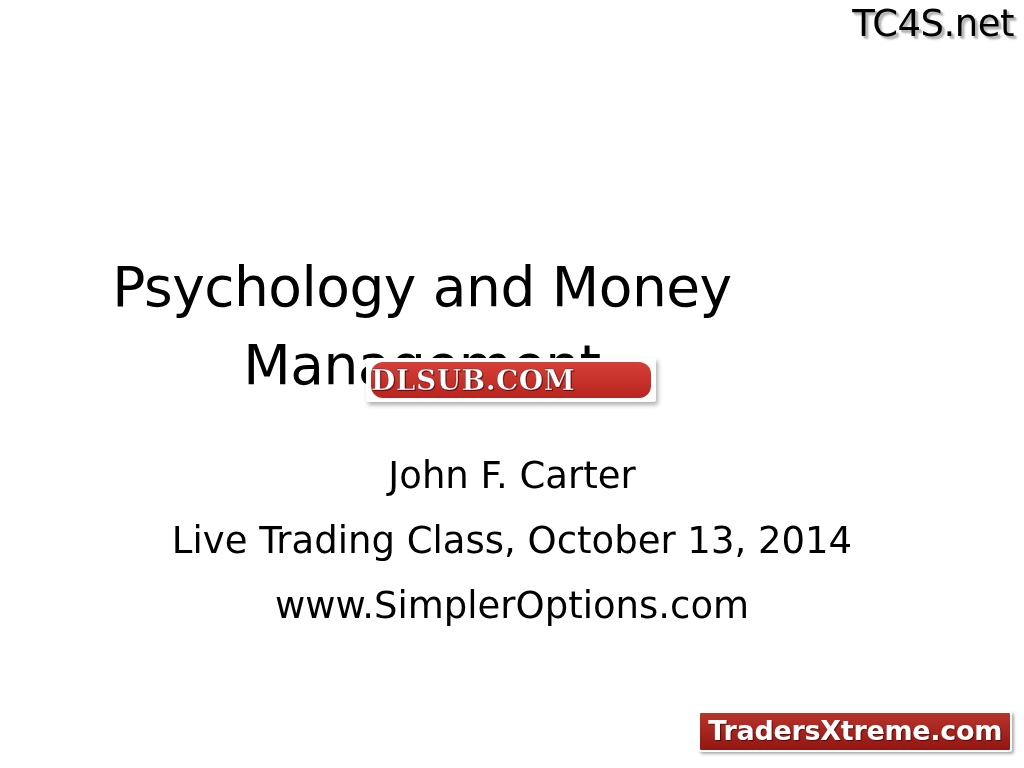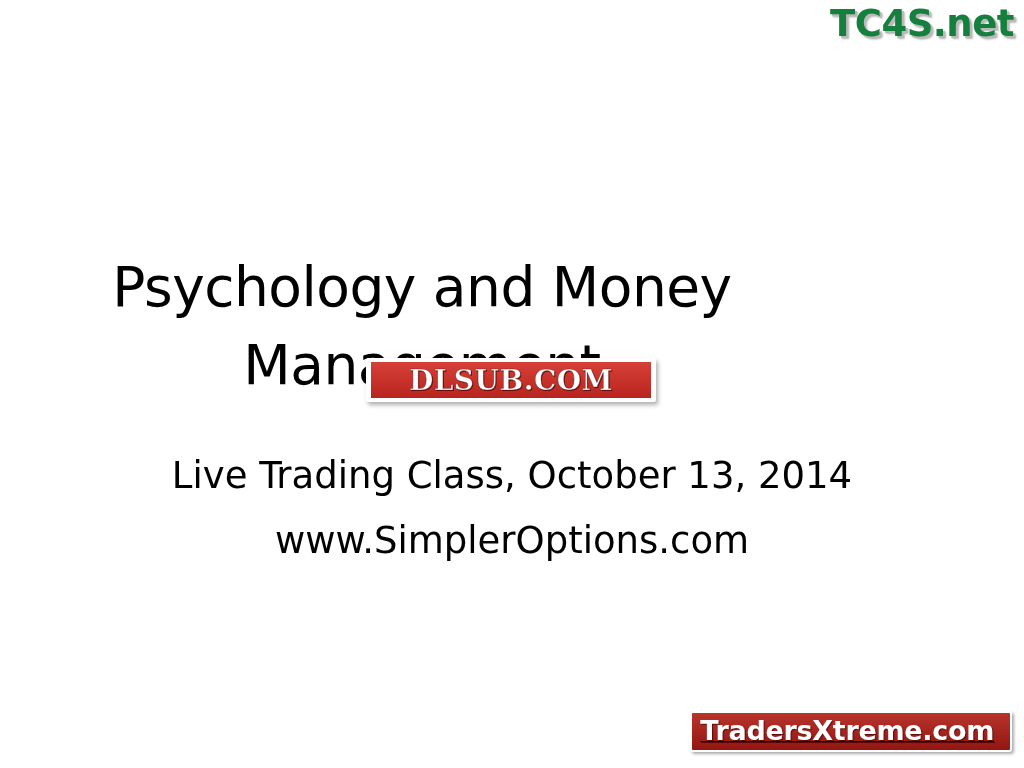--- a/index.html
+++ b/index.html
@@ -19,24 +19,24 @@
     height: 768px;
     background: #ffffff;
   }
 
   
   .tc4s {
     position: absolute;
     top: 2px;
     right: 10px;
     font-family: "DejaVu Sans", sans-serif;
-    font-weight: bold;
+    font-weight: normal;
     font-size: 37px;
     letter-spacing: -0.5px;
-    color: #15803d;
+    color: #000000;
     text-shadow:
       2px 2px 0 #b9b9b9,
       3px 3px 2px rgba(120,120,120,0.55);
     white-space: nowrap;
   }
 
   
   .title-block {
     position: absolute;
     top: 248px;
@@ -70,24 +70,24 @@
     border-radius: 2px;
   }
   .dlsub-inner {
     position: absolute;
     left: 5px;
     top: 4px;
     right: 5px;
     bottom: 4px;
     background: #c9332c;
     background: linear-gradient(180deg, #d64038 0%, #b8241e 100%);
-    border-radius: 0;
+    border-radius: 12px;
     display: flex;
     align-items: center;
-    justify-content: center;
+    justify-content: flex-start;
   }
   .dlsub-text {
     font-family: "DejaVu Serif", serif;
     font-weight: bold;
     font-size: 28px;
     color: #ffffff;
     letter-spacing: 0.5px;
     -webkit-text-stroke: 0.6px rgba(60,0,0,0.55);
     text-shadow: 1px 1px 0 rgba(90,10,10,0.8);
     white-space: nowrap;
@@ -112,22 +112,21 @@
   
   .traders {
     position: absolute;
     bottom: 16px;
     right: 12px;
     background: #a9201c;
     background: linear-gradient(180deg, #b8342b 0%, #921612 100%);
     border: 2px solid #ffffff;
     border-radius: 3px;
     box-shadow: 2px 2px 3px rgba(90,90,90,0.5);
-    padding: 2px 16px 4px 8px;
-    text-decoration: underline;
+    padding: 2px 8px 4px 8px;
   }
   .traders-text {
     font-family: "DejaVu Sans", sans-serif;
     font-weight: bold;
     font-size: 27px;
     color: #ffffff;
     letter-spacing: -0.3px;
     text-shadow: 1px 1px 1px rgba(60,0,0,0.7);
     white-space: nowrap;
   }
@@ -145,20 +144,21 @@
   </div>
 
   <div class="dlsub">
     <div class="dlsub-plate"></div>
     <div class="dlsub-inner">
       <span class="dlsub-text">DLSUB.COM</span>
     </div>
   </div>
 
   <div class="subtitle-block">
+    <div class="subtitle-line">John F. Carter</div>
     <div class="subtitle-line">Live Trading Class, October 13, 2014</div>
     <div class="subtitle-line">www.SimplerOptions.com</div>
   </div>
 
   <div class="traders">
     <span class="traders-text">TradersXtreme.com</span>
   </div>
 
 </div>
 

